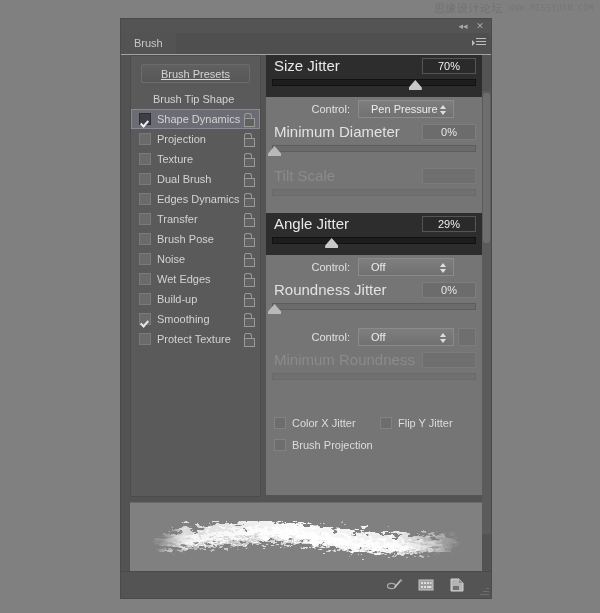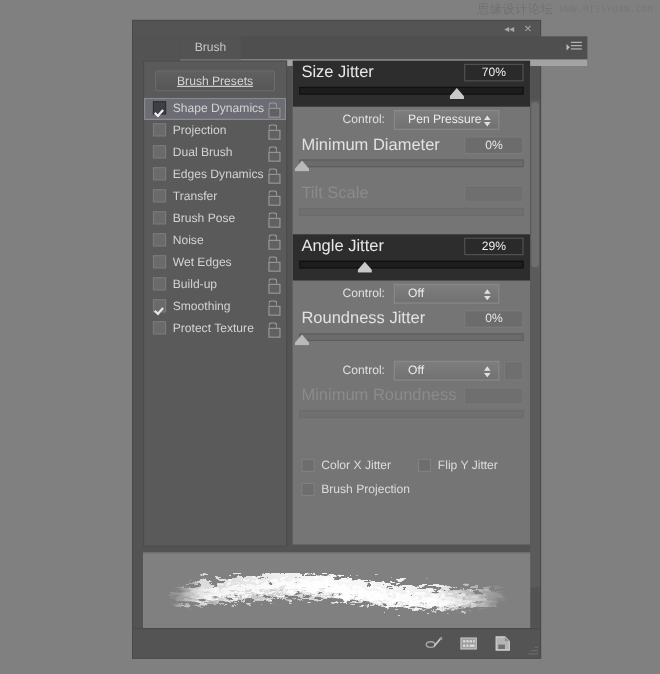--- a/index.html
+++ b/index.html
@@ -40,22 +40,21 @@
     position:absolute;top:2px;display:block;width:12px;height:11px;
     color:#a9a9a9;font-size:9px;line-height:11px;text-align:center;cursor:default;
   }
   .win-ctl.collapse{right:22px;}
   .win-ctl.close{right:5px;}
 
   
   .tabbar{
     position:absolute;left:0;top:14px;width:100%;height:21px;
     background:#4f4f4f;
-    border-bottom:6px solid #a3a3a3;
-    margin-left:43px;
+    border-bottom:1px solid #a3a3a3;
   }
   .tab{
     position:absolute;left:0;top:0;height:21px;
     padding:0 13px;
     line-height:21px;
     background:#535353;
     color:#c8c8c8;
     font-size:11px;
   }
   .panel-menu{
@@ -276,38 +275,46 @@
         <i></i>
     </div>
   </div>
 
   <div class="panel-body">
 
     <div class="leftcol">
       <div class="presets-wrap">
         <div class="btn-presets">Brush Presets</div>
       </div>
+      <div class="section-head">Brush Tip Shape</div>
       <ul class="opt-list">
 
         <li class="opt selected">
           <span class="chk on"></span><span>Shape Dynamics</span>
           <span class="lock">
               <i class="shackle"></i>
               <i class="bodyb"></i>
             </span>
         </li>
 
         <li class="opt">
           <span class="chk"></span><span>Projection</span>
           <span class="lock">
               <i class="shackle"></i>
               <i class="bodyb"></i>
             </span>
         </li>
 
+        <li class="opt">
+          <span class="chk"></span><span>Texture</span>
+          <span class="lock">
+              <i class="shackle"></i>
+              <i class="bodyb"></i>
+            </span>
+        </li>
 
         <li class="opt">
           <span class="chk"></span><span>Dual Brush</span>
           <span class="lock">
               <i class="shackle"></i>
               <i class="bodyb"></i>
             </span>
         </li>
 
         <li class="opt">

